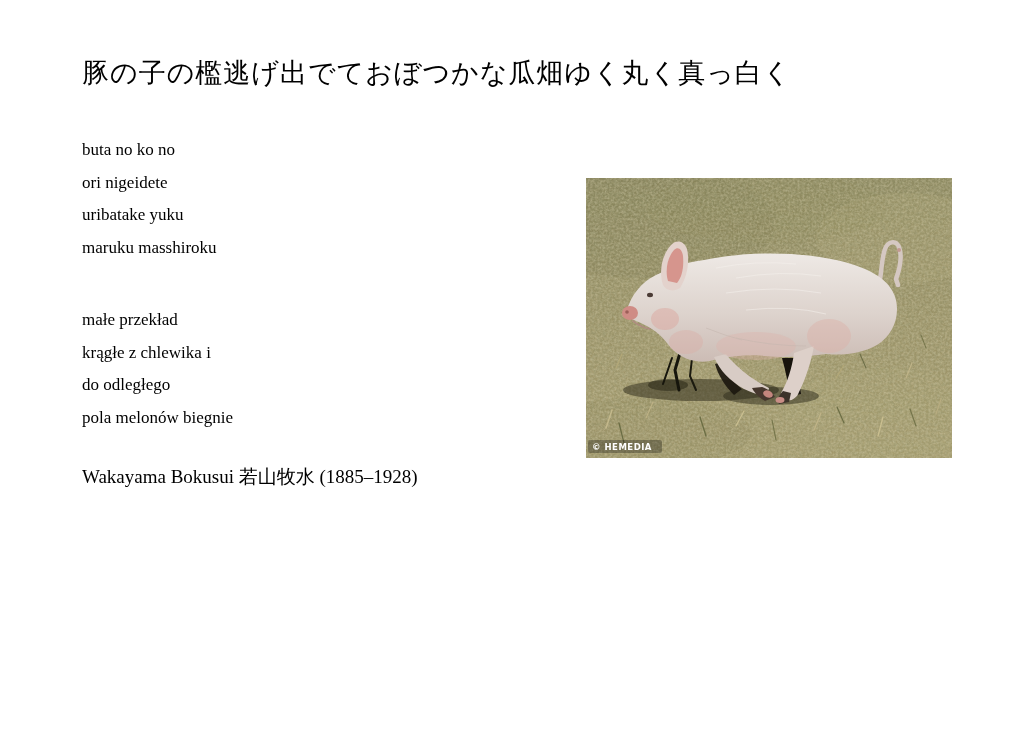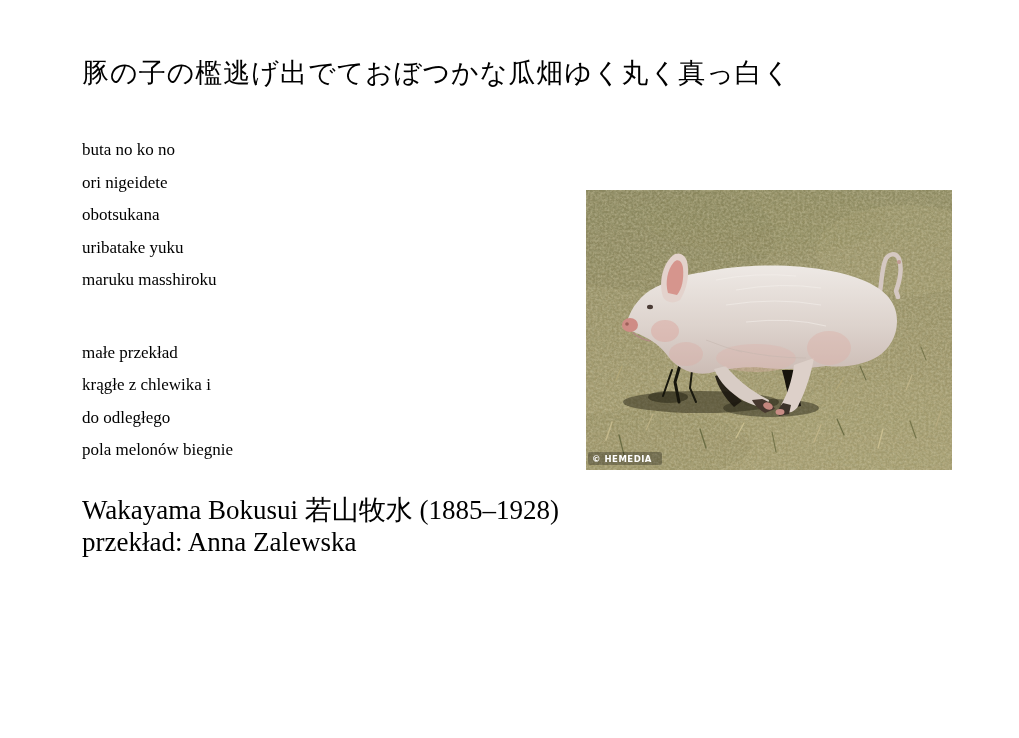--- a/index.html
+++ b/index.html
@@ -27,58 +27,56 @@
     margin-bottom: 43px;
     width: 760px;
   }
   .stanza {
     font-size: 17px;
     line-height: 32.5px;
   }
   .stanza.polish { margin-top: 40px; }
   .attribution {
     margin-top: 27px;
-    font-size: 27px;
+    font-size: 19px;
     line-height: 32px;
   }
   .photo {
     position: absolute;
     left: 586px;
-    top: 190px;
+    top: 178px;
     width: 366px;
     height: 280px;
   }
   .photo svg { display: block; width: 100%; height: 100%; }
 </style>
 </head>
 <body>
 
 <div class="page">
 
   <div class="text-col">
     <div class="jp-line">豚の子の檻逃げ出でておぼつかな瓜畑ゆく丸く真っ白く</div>
 
     <div class="stanza romaji">
       <div>buta no ko no</div>
       <div>ori nigeidete</div>
-      <div>obotsukana</div>
       <div>uribatake yuku</div>
       <div>maruku masshiroku</div>
     </div>
 
     <div class="stanza polish">
       <div>małe przekład</div>
       <div>krągłe z chlewika i</div>
       <div>do odległego</div>
       <div>pola melonów biegnie</div>
     </div>
 
     <div class="attribution">
       <div>Wakayama Bokusui 若山牧水 (1885–1928)</div>
-      <div>przekład: Anna Zalewska</div>
     </div>
   </div>
 
   <figure class="photo">
     <svg viewBox="0 0 366 280" xmlns="http://www.w3.org/2000/svg">
       <defs>
         <linearGradient id="gbg" x1="0" y1="0" x2="0" y2="1">
           <stop offset="0" stop-color="#8d8960"></stop>
           <stop offset="0.5" stop-color="#9a9267"></stop>
           <stop offset="1" stop-color="#a49b6e"></stop>

